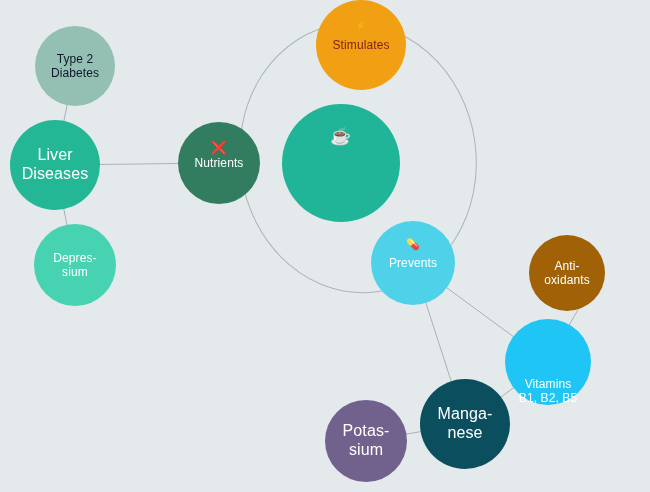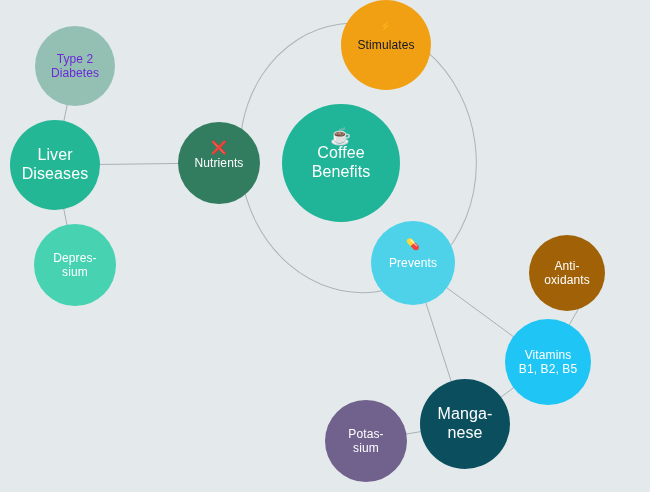--- a/index.html
+++ b/index.html
@@ -63,59 +63,57 @@
       <line x1="67.27722772277228" y1="104.22772277227723" x2="63.71287128712871" y2="121.87128712871286" stroke="#9aa2a6" stroke-width="1" opacity="0.8"></line>
       <line x1="63.6291099460801" y1="208.1455497304005" x2="67.15535459447264" y2="225.7767729723632" stroke="#9aa2a6" stroke-width="1" opacity="0.8"></line>
       <line x1="98.99672850291381" y1="164.46345453045228" x2="179.00297408826017" y2="163.48776860867974" stroke="#9aa2a6" stroke-width="1" opacity="0.8"></line>
       <line x1="446.06260483008396" y1="287.2459102087282" x2="514.1309901740603" y2="337.16272612764425" stroke="#9aa2a6" stroke-width="1" opacity="0.8"></line>
       <line x1="568.8819147179692" y1="325.55901157060276" x2="580.6040275103604" y2="305.10277552113564" stroke="#9aa2a6" stroke-width="1" opacity="0.8"></line>
       <line x1="425.60127393573737" y1="302.0154827625714" x2="451.4766816299404" y2="382.129725815777" stroke="#9aa2a6" stroke-width="1" opacity="0.8"></line>
       <line x1="500.2508995638357" y1="397.66800273544806" x2="514.3514140527024" y2="387.1350882979814" stroke="#9aa2a6" stroke-width="1" opacity="0.8"></line>
       <line x1="421.63470671099265" y1="431.44656551427397" x2="405.4229938990976" y2="434.23039498702366" stroke="#9aa2a6" stroke-width="1" opacity="0.8"></line>
     </svg>
   <div id="node-layer">
-      <div class="node" style="left: 35px; top: 26px; width: 80px; height: 80px; background: rgb(147, 192, 178); color: #6d28d9; font-size: 12px;">
+      <div class="node" style="left: 35px; top: 26px; width: 80px; height: 80px; background: rgb(147, 192, 178); color: #0f172a; font-size: 12px;">
         <span class="node-label">Type 2
 Diabetes</span>
       </div>
       <div class="node" style="left: 10px; top: 120px; width: 90px; height: 90px; background: rgb(36, 183, 149); color: rgb(255, 255, 255); font-size: 16px;">
         <span class="node-label">Liver
 Diseases</span>
       </div>
       <div class="node" style="left: 34px; top: 224px; width: 82px; height: 82px; background: rgb(71, 210, 177); color: rgb(255, 255, 255); font-size: 12px;">
         <span class="node-label">Depres-
 sium</span>
       </div>
       <div class="node" style="left: 178px; top: 122px; width: 82px; height: 82px; background: rgb(50, 124, 96); color: rgb(255, 255, 255); font-size: 12px;">
         <span class="node-icon" style="font-size: 13px; top: 19px;">❌</span>
         <span class="node-label">Nutrients</span>
       </div>
       <div class="node" style="left: 282px; top: 104px; width: 118px; height: 118px; background: rgb(32, 181, 152); color: rgb(255, 255, 255); font-size: 16px;">
         <span class="node-icon" style="font-size: 17px; top: 24px;">☕</span>
-        <span class="node-label">Coffee
-Benefits</span>
       </div>
-      <div class="node" style="left: 341px; top: 0px; width: 90px; height: 90px; background: rgb(242, 160, 19); color: #0f172a; font-size: 12px;">
+      <div class="node" style="left: 316px; top: 0px; width: 90px; height: 90px; background: rgb(242, 160, 19); color: #7f1d1d; font-size: 12px;">
         <span class="node-icon" style="font-size: 9px; top: 22px; opacity: 0.35;">⚡</span>
         <span class="node-label">Stimulates</span>
       </div>
       <div class="node" style="left: 371px; top: 221px; width: 84px; height: 84px; background: rgb(78, 210, 234); color: rgb(255, 255, 255); font-size: 12px;">
         <span class="node-icon" style="font-size: 11px; top: 18px;">💊</span>
         <span class="node-label">Prevents</span>
       </div>
       <div class="node" style="left: 529px; top: 235px; width: 76px; height: 76px; background: #a16207; color: rgb(255, 255, 255); font-size: 12px;">
         <span class="node-label">Anti-
 oxidants</span>
       </div>
-      <div class="node" style="left: 505px; top: 319px; width: 86px; height: 86px; background: rgb(31, 197, 245); color: rgb(255, 255, 255); font-size: 12px;">
+      <div class="node" style="left: 505px; top: 319px; width: 86px; height: 86px; background: rgb(31, 197, 245); color: rgb(255, 255, 255); font-size: 12px; justify-content: flex-end;">
         <span class="node-label">Vitamins
 B1, B2, B5</span>
       </div>
       <div class="node" style="left: 420px; top: 379px; width: 90px; height: 90px; background: rgb(11, 79, 95); color: rgb(255, 255, 255); font-size: 16px;">
         <span class="node-label">Manga-
 nese</span>
       </div>
-      <div class="node" style="left: 325px; top: 400px; width: 82px; height: 82px; background: rgb(112, 97, 141); color: rgb(255, 255, 255); font-size: 12px;">
+      <div class="node" style="left: 325px; top: 400px; width: 82px; height: 82px; background: rgb(112, 97, 141); color: rgb(255, 255, 255); font-size: 16px;">
         <span class="node-label">Potas-
 sium</span>
       </div>
     </div>
 </div>
 
 </body></html>

